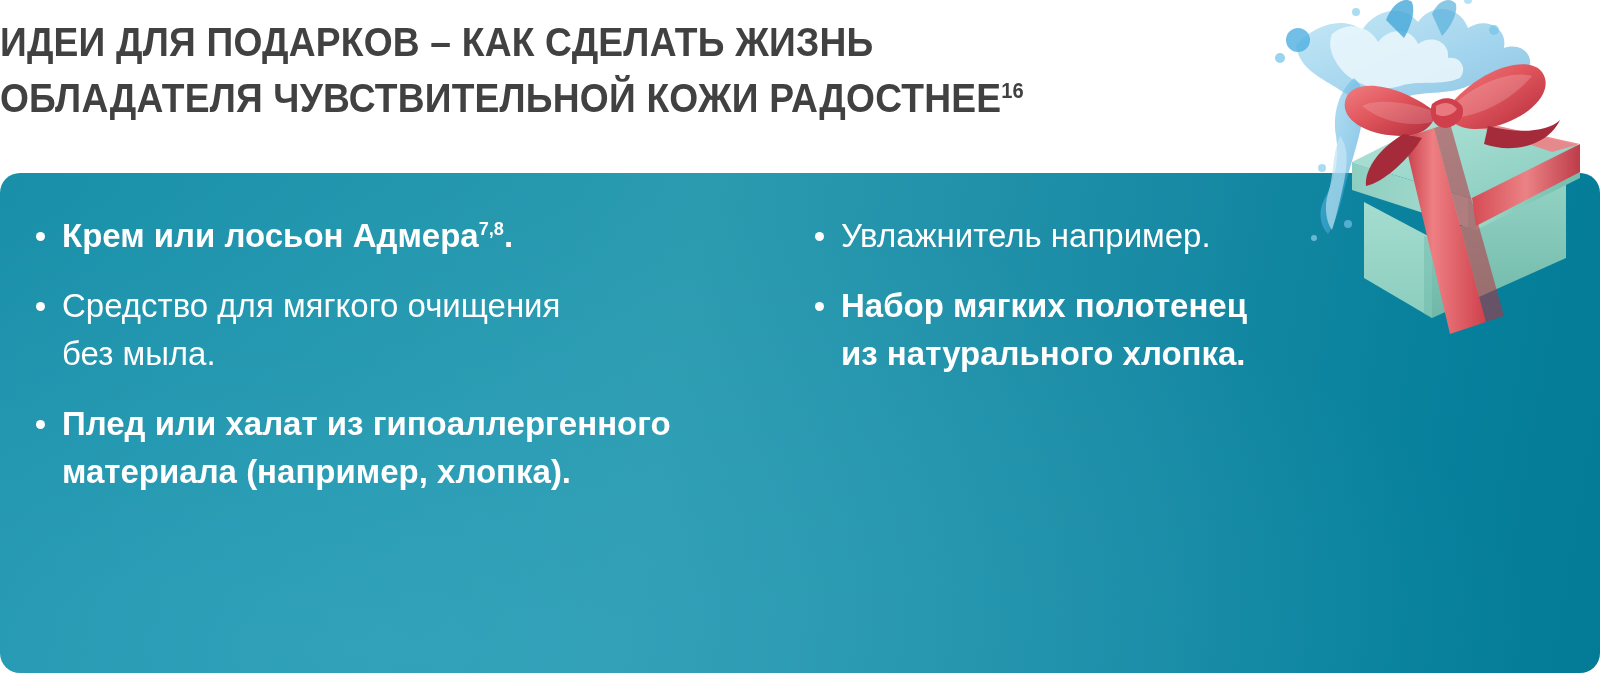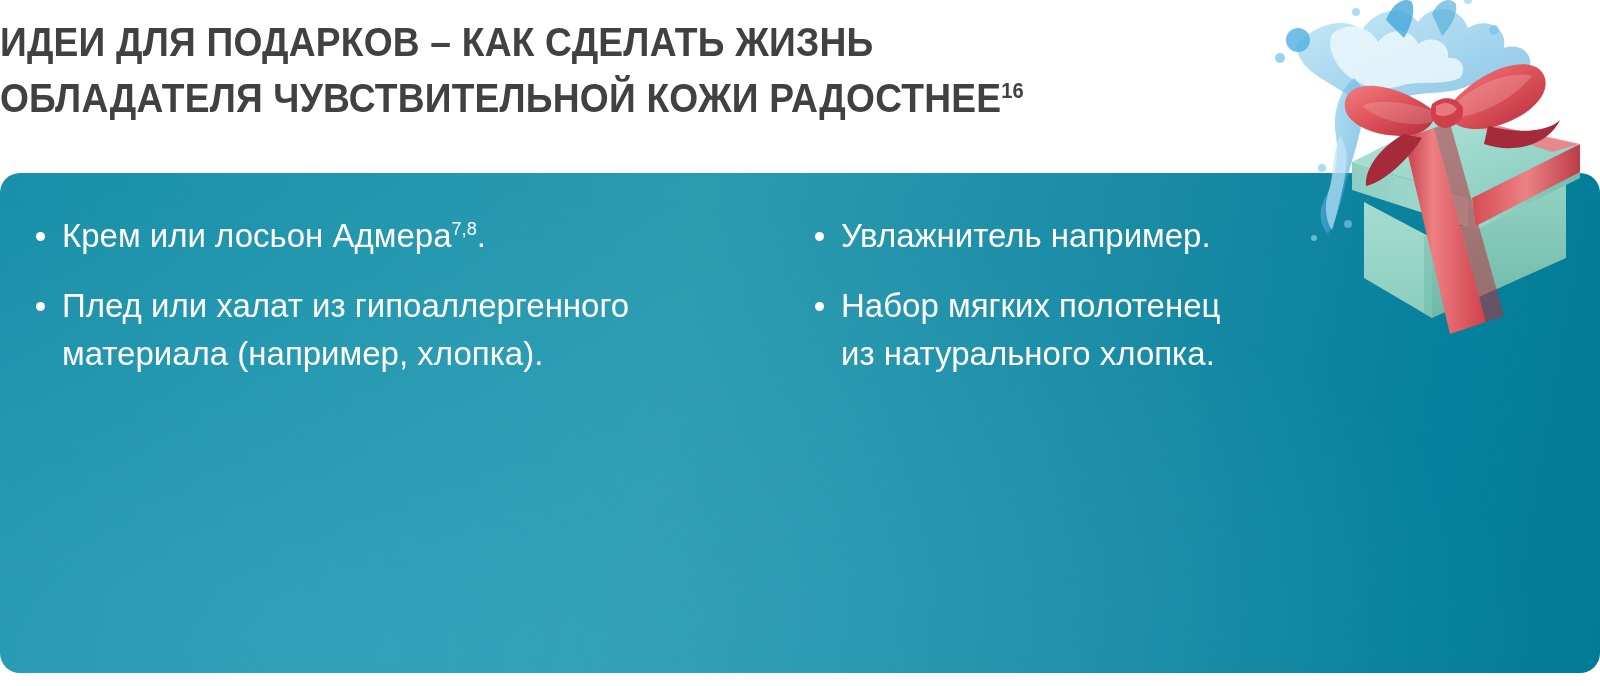--- a/index.html
+++ b/index.html
@@ -68,37 +68,37 @@
     font-weight: 400;
   }
   .col-left  { left: 36px;  width: 780px; }
   .col-right { left: 815px; width: 560px; }
 
   .bullet-item {
     position: relative;
     padding-left: 26px;
     margin-bottom: 22px;
   }
-  .bullet-item:last-child { margin-bottom: 0; }
+  .bullet-item:last-child { margin-bottom: 0; font-weight: bold; }
 
   .bullet-dot {
     position: absolute;
     left: 0px;
     top: 20px;
     width: 9px;
     height: 9px;
     border-radius: 50%;
     background: #ffffff;
   }
   .bullet-text {
     display: block;
     white-space: pre-line;
   }
   .bullet-item.bold .bullet-text {
-    font-weight: 400;
+    font-weight: 700;
   }
   .bullet-text sup {
     font-size: 0.55em;
     vertical-align: super;
     line-height: 0;
   }
 
   
   .gift-art {
     position: absolute;
@@ -121,20 +121,25 @@
 
   <div class="panel"></div>
 
   <div class="col col-left">
 
     <div class="bullet-item bold">
       <span class="bullet-dot"></span>
       <span class="bullet-text"><span>Крем или лосьон Адмера</span><sup>7,8</sup><span>.</span></span>
     </div>
 
+    <div class="bullet-item">
+      <span class="bullet-dot"></span>
+      <span class="bullet-text">Средство для мягкого очищения
+без мыла.</span>
+    </div>
 
 
     <div class="bullet-item">
       <span class="bullet-dot"></span>
       <span class="bullet-text">Плед или халат из гипоаллергенного
 материала (например, хлопка).</span>
     </div>
 
   </div>
 

